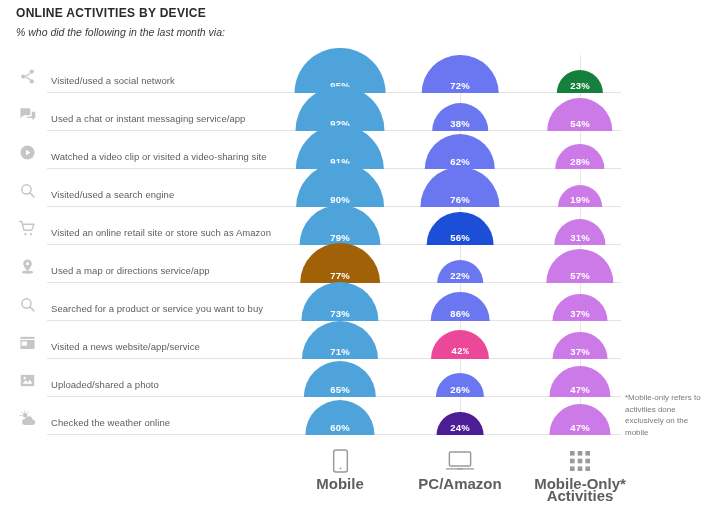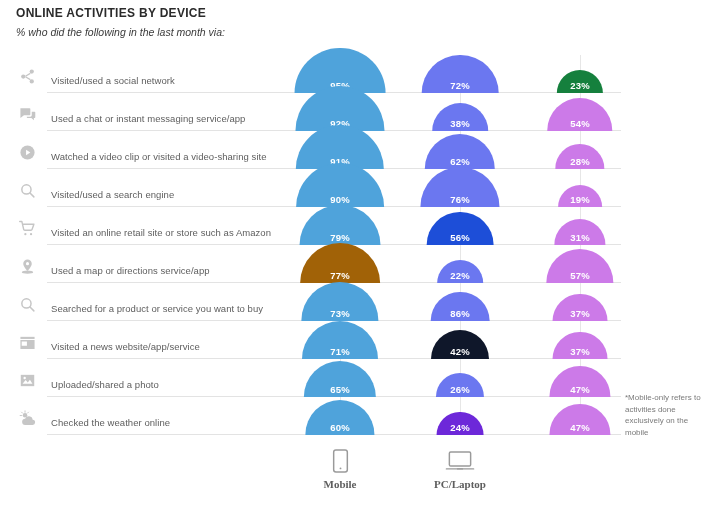--- a/index.html
+++ b/index.html
@@ -142,25 +142,24 @@
   .axis-col-only   { left: 505px; }
   .axis-icon {
     height: 26px;
     display: flex;
     align-items: center;
     justify-content: center;
     color: #9a9a9a;
   }
   .axis-label {
     margin-top: 4px;
-    font-size: 11px;
+    font-size: 15px;
     font-weight: bold;
     color: #5e5e5e;
     line-height: 12px;
-    font-family: Liberation Serif, serif;
   }
 
   
   #footnote {
     position: absolute;
     left: 625px;
     top: 392px;
     width: 78px;
     font-size: 8px;
     line-height: 11.5px;
@@ -430,21 +429,21 @@
         <div class="connector"></div>
         <div class="dome-wrap">
           <div class="dome" style="width: 76.02px; height: 38.01px; background: rgb(79, 163, 219);">
             <div class="dome-value">71%</div>
           </div>
         </div>
       </div>
       <div class="cell cell-pc">
         <div class="connector"></div>
         <div class="dome-wrap">
-          <div class="dome" style="width: 58.04px; height: 29.02px; background: #0f172a;">
+          <div class="dome" style="width: 58.04px; height: 29.02px; background: #ec4899; font-family: Liberation Mono, monospace;">
             <div class="dome-value">42%</div>
           </div>
         </div>
       </div>
       <div class="cell cell-only">
         <div class="connector"></div>
         <div class="dome-wrap">
           <div class="dome" style="width: 54.94px; height: 27.47px; background: rgb(204, 122, 232);">
             <div class="dome-value">37%</div>
           </div>
@@ -500,21 +499,21 @@
         <div class="connector"></div>
         <div class="dome-wrap">
           <div class="dome" style="width: 69.2px; height: 34.6px; background: rgb(79, 163, 219);">
             <div class="dome-value">60%</div>
           </div>
         </div>
       </div>
       <div class="cell cell-pc">
         <div class="connector"></div>
         <div class="dome-wrap">
-          <div class="dome" style="width: 46.88px; height: 23.44px; background: #6d28d9;">
+          <div class="dome" style="width: 46.88px; height: 23.44px; background: #4c1d95;">
             <div class="dome-value">24%</div>
           </div>
         </div>
       </div>
       <div class="cell cell-only">
         <div class="connector"></div>
         <div class="dome-wrap">
           <div class="dome" style="width: 61.14px; height: 30.57px; background: rgb(204, 122, 232);">
             <div class="dome-value">47%</div>
           </div>
@@ -534,17 +533,34 @@
       <div class="axis-label" style="white-space: pre-line;">Mobile</div>
     </div>
     <div class="axis-col axis-col-pc">
       <div class="axis-icon">
         <svg width="30" height="22" viewBox="0 0 32 24" fill="none" stroke="currentColor" stroke-width="1.6">
           <rect x="4.4" y="2.2" width="23.2" height="15.2" rx="1.4"></rect>
           <path d="M1.2 20.6h29.6" stroke-linecap="round"></path>
           <path d="M13.4 20.6h5.2" stroke-linecap="round"></path>
         </svg>
       </div>
-      <div class="axis-label" style="white-space: pre-line;">PC/Laptop</div>
+      <div class="axis-label" style="white-space: pre-line;">PC/Amazon</div>
+    </div>
+    <div class="axis-col axis-col-only">
+      <div class="axis-icon">
+        <svg width="24" height="24" viewBox="0 0 24 24" fill="currentColor">
+          <rect x="2" y="2" width="4.6" height="4.6"></rect>
+          <rect x="9.7" y="2" width="4.6" height="4.6"></rect>
+          <rect x="17.4" y="2" width="4.6" height="4.6"></rect>
+          <rect x="2" y="9.7" width="4.6" height="4.6"></rect>
+          <rect x="9.7" y="9.7" width="4.6" height="4.6"></rect>
+          <rect x="17.4" y="9.7" width="4.6" height="4.6"></rect>
+          <rect x="2" y="17.4" width="4.6" height="4.6"></rect>
+          <rect x="9.7" y="17.4" width="4.6" height="4.6"></rect>
+          <rect x="17.4" y="17.4" width="4.6" height="4.6"></rect>
+        </svg>
+      </div>
+      <div class="axis-label" style="white-space: pre-line;">Mobile-Only*
+Activities</div>
     </div>
   </div>
 
 <div id="footnote">*Mobile-only refers to activities done exclusively on the mobile</div>
 
 </body></html>

